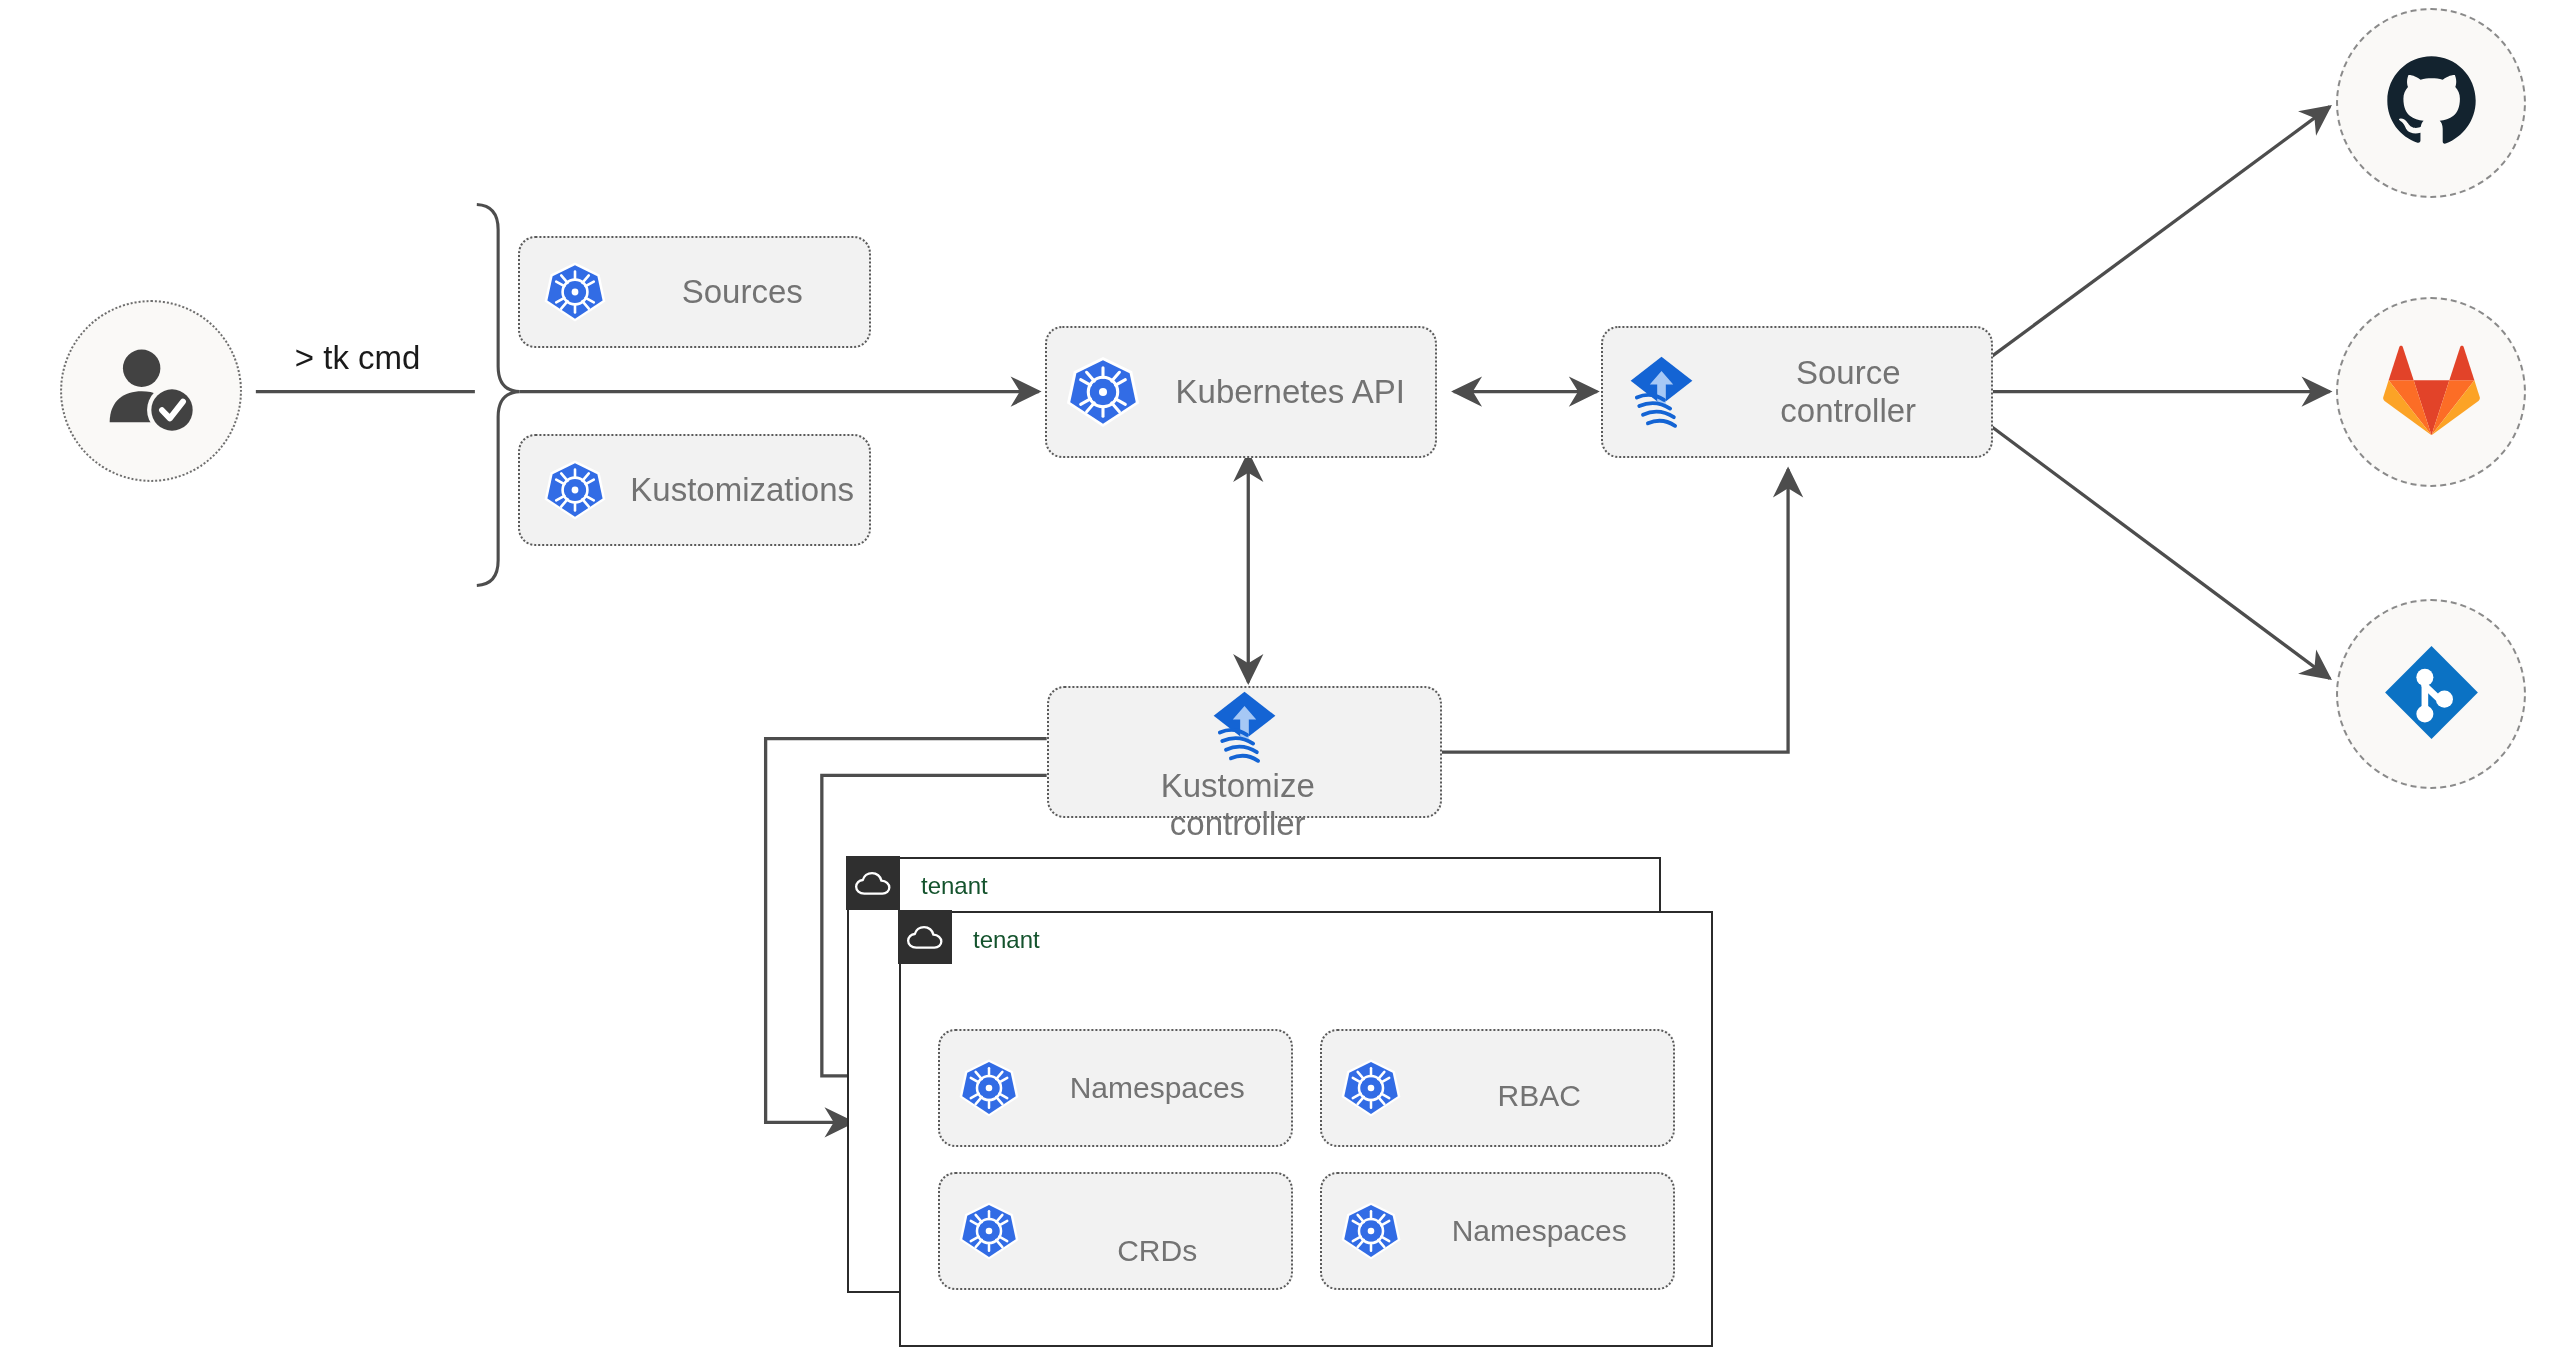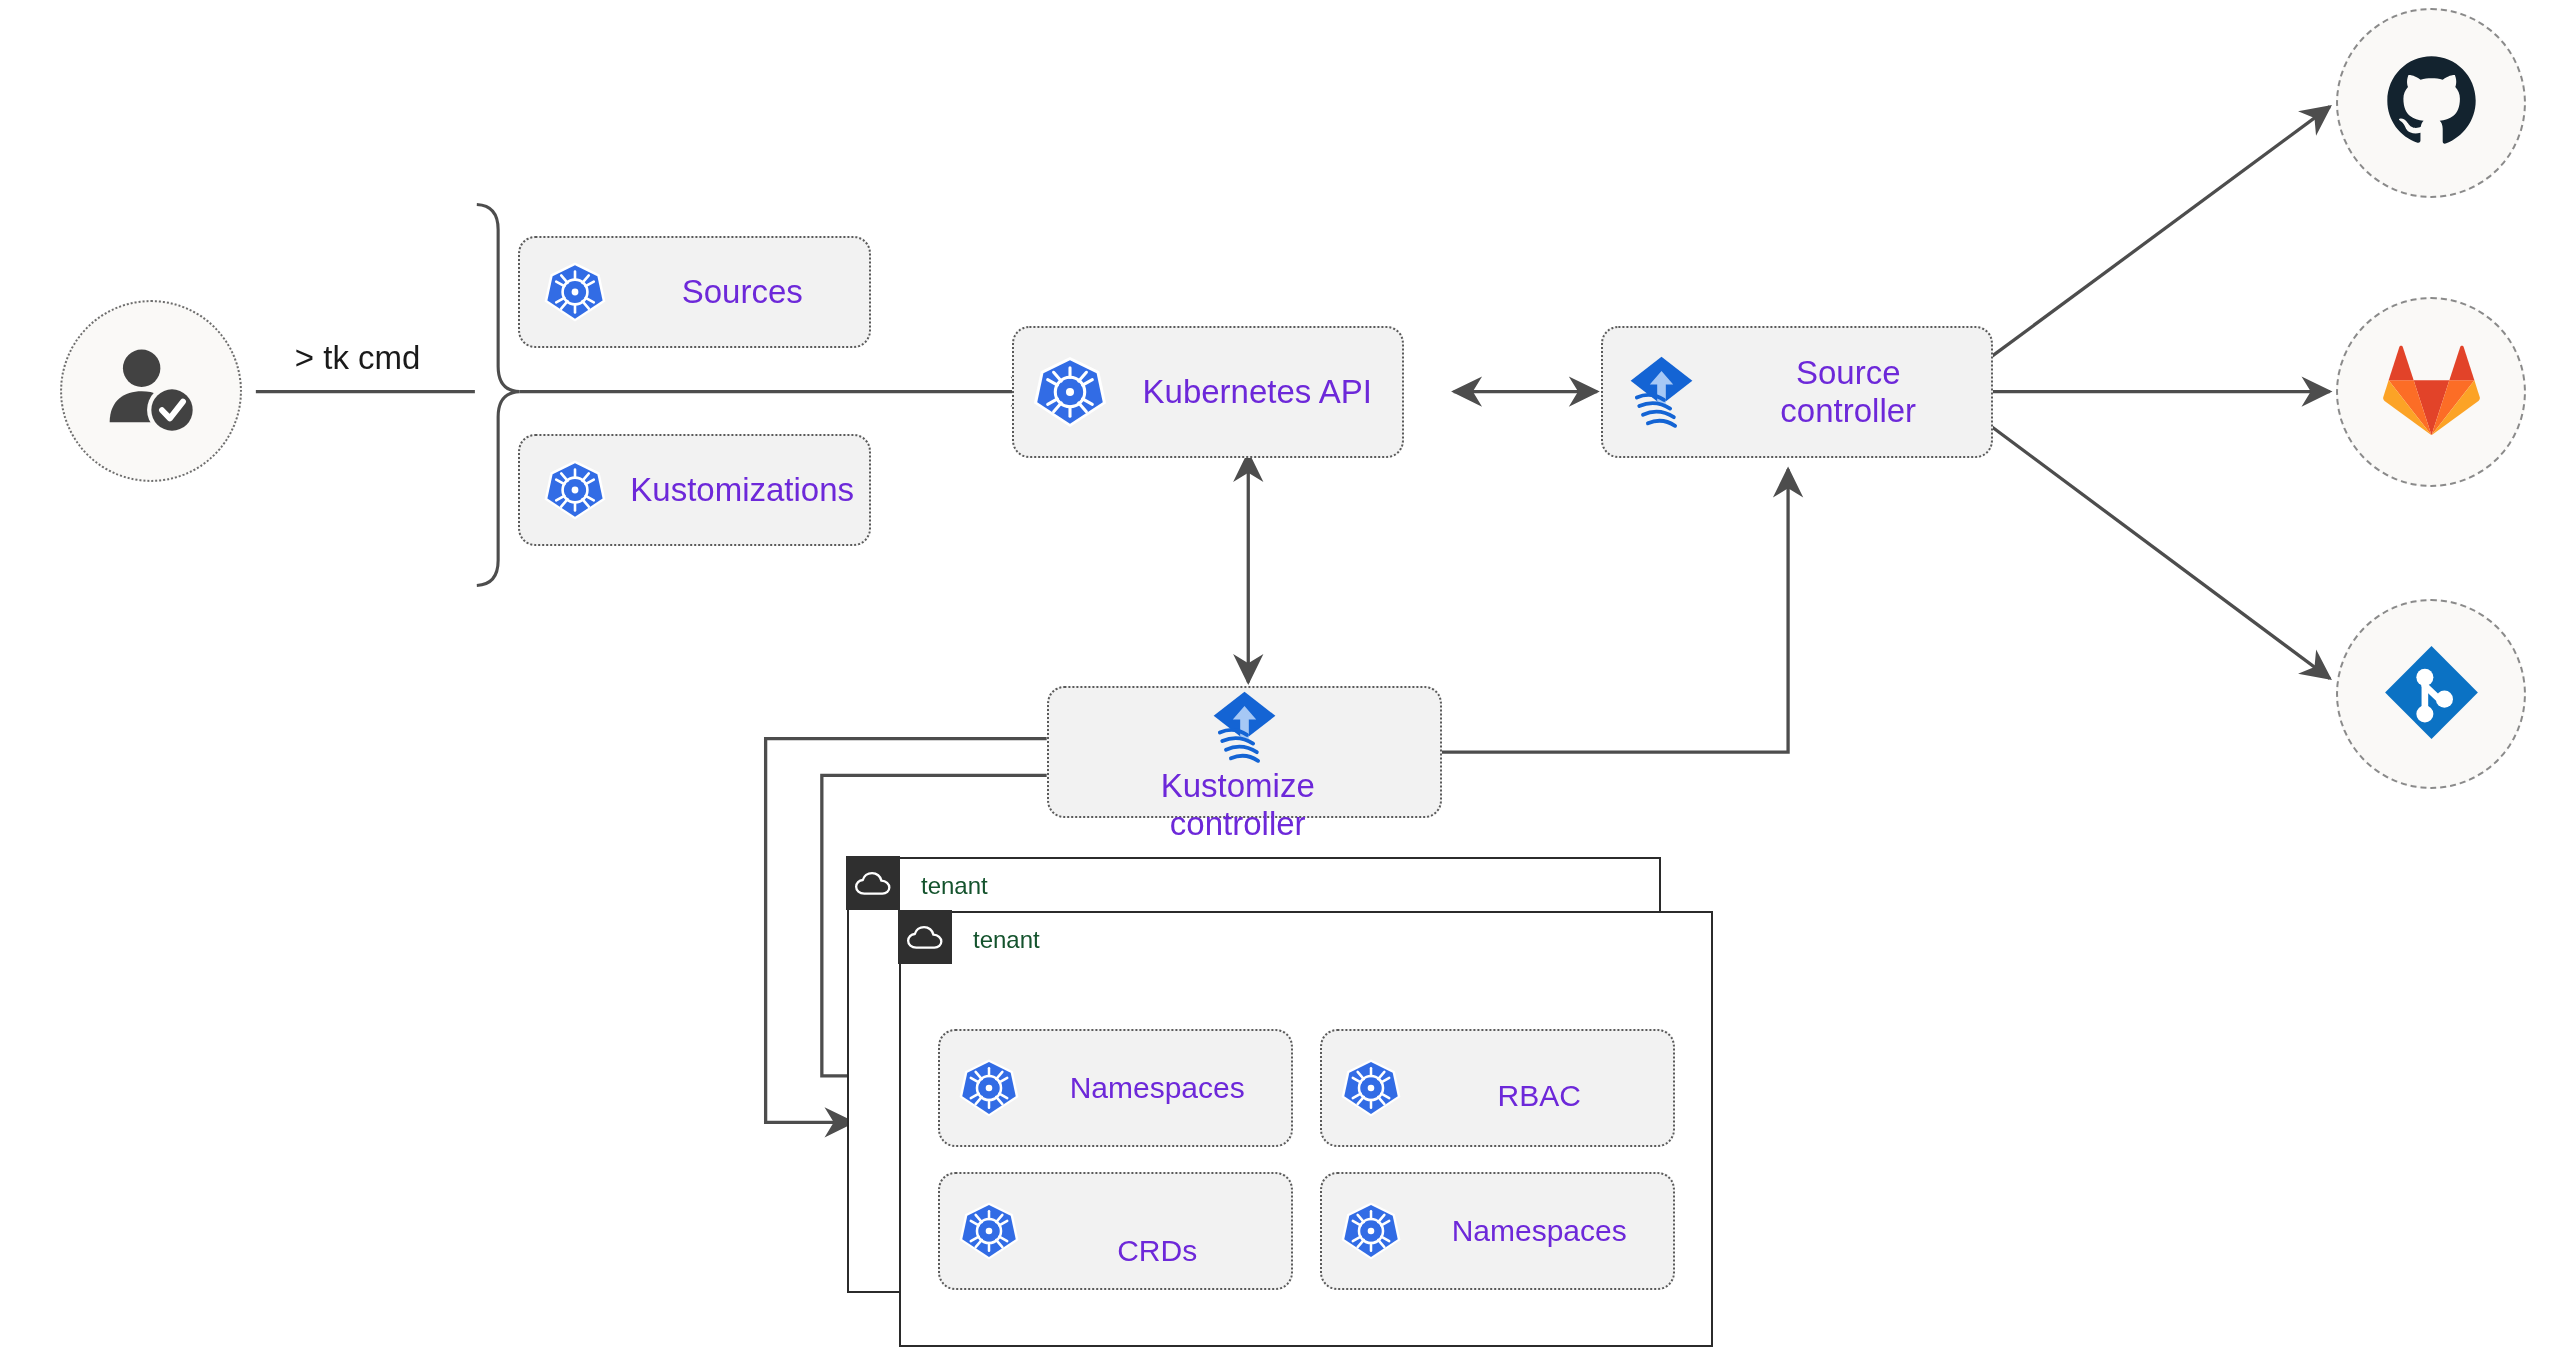--- a/index.html
+++ b/index.html
@@ -41,21 +41,21 @@
     flex: 0 0 auto;
     display: flex;
     align-items: center;
     justify-content: center;
   }
   .node .nodelabel {
     flex: 1 1 auto;
     text-align: center;
     font-size: 33px;
     line-height: 1.16;
-    color: #6d28d9;
+    color: #737373;
     padding-right: 13.6px;
     white-space: pre-line;
   }
 
   
   .circ {
     position: absolute;
     box-sizing: border-box;
     background: #faf9f7;
     border-radius: 50%;
@@ -216,21 +216,21 @@
           <line x1="39.4" y1="22.8" x2="45.8" y2="15.4"></line>
           <line x1="18.2" y1="15.4" x2="24.6" y2="22.8"></line>
           <line x1="39.4" y1="41.2" x2="45.8" y2="48.6"></line>
         </g>
         <circle cx="32" cy="32" r="3.4" fill="#ffffff"></circle>
       </svg>
     </span>
     <span class="nodelabel">Kustomizations</span>
   </div>
 
-  <div class="node" style="left:1012px; top:326px; width:392px; height:132px;">
+  <div class="node" style="left:1045px; top:326px; width:392px; height:132px;">
     <span class="nodeicon" style="width:112px;">
       <svg width="76" height="76" viewBox="0 0 64 64" xmlns="http://www.w3.org/2000/svg">
         <path d="M32 2.6 L56.6 14.6 L62.4 41.4 L32 61.4 L1.6 41.4 L7.4 14.6 Z" fill="#ffffff"></path>
         <path d="M32 5.2 L54.4 16.2 L59.6 40.6 L32 58.8 L4.4 40.6 L9.6 16.2 Z" fill="#326CE5"></path>
         <g fill="none" stroke="#ffffff" stroke-width="2.6" stroke-linecap="round">
           <circle cx="32" cy="32" r="12.4"></circle>
           <line x1="32" y1="11.6" x2="32" y2="19.6"></line>
           <line x1="32" y1="44.4" x2="32" y2="52.4"></line>
           <line x1="13.2" y1="21.6" x2="21.4" y2="26.2"></line>
           <line x1="42.6" y1="37.8" x2="50.8" y2="42.4"></line>

